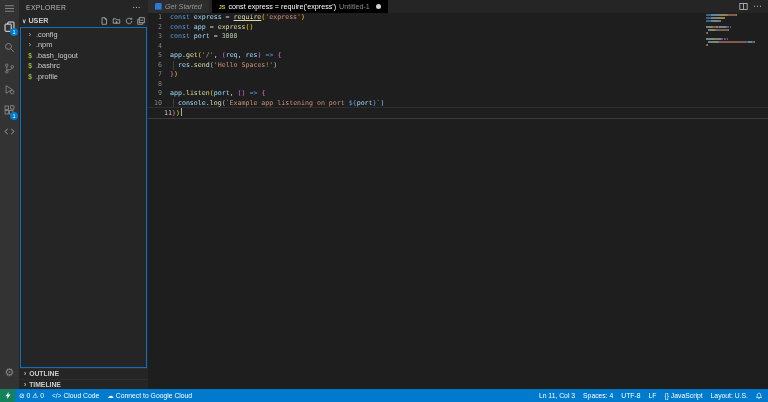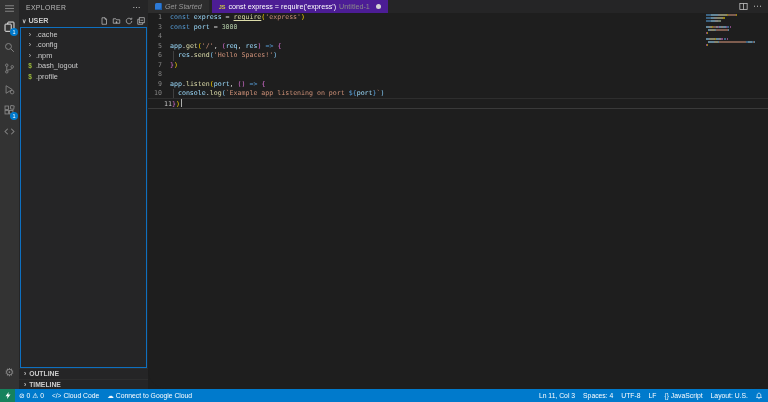--- a/index.html
+++ b/index.html
@@ -36,21 +36,21 @@
   .tree-icon.shell { color:var(--shell_icon,#9CBA3B); font-weight:700; font-size:6.5px; }
   .sb-panel { height:10.5px; display:flex; align-items:center; gap:3px; padding:0 5px;
               font-size:6.8px; font-weight:700; color:#cccccc; border-top:1px solid #2d2d2d; cursor:pointer; }
   .panel-chev { font-size:6.5px; color:#cccccc; }
 
   
   .editor { flex:1; display:flex; flex-direction:column; min-width:0; background:#1e1e1e;border-radius:19px; }
   .tab-bar { height:13px; background:#252526; display:flex; align-items:stretch; flex-shrink:0; }
   .tab { display:flex; align-items:center; gap:3px; padding:0 7px; font-size:7.2px; cursor:pointer; white-space:nowrap; }
   .tab.inactive { background:#2D2D2D; color:#969696; font-style:italic; }
-  .tab.active { background:#4c1d95; color:#ffffff; }
+  .tab.active { background:#000000; color:#ffffff; }
   .tab-sep { width:3px; }
   .gs-icon { width:7px; height:7px; border-radius:1.5px; background:#2D7AD6;
              box-shadow:inset -1px -1px 0 #1b5fae; flex-shrink:0; }
   .js-icon { color:#CBCB41; font-weight:700; font-size:5.5px; letter-spacing:0; }
   .tab-detail { color:#8a8a8a; }
   .dirty-dot { width:5px; height:5px; border-radius:50%; background:#d4d4d4; margin-left:3px; }
   .tab-actions { margin-left:auto; display:flex; align-items:center; gap:5px; padding:0 6px; color:#c5c5c5; }
   .tab-actions .more { font-size:9px; line-height:1; cursor:pointer; }
 
   .editor-body { position:relative; flex:1; overflow:hidden;
@@ -171,33 +171,33 @@
           </svg>
         <svg width="8" height="8" viewBox="0 0 16 16" fill="none" stroke="currentColor" stroke-width="1.4">
             <rect x="4.5" y="1.5" width="10" height="10"></rect>
             <path d="M4.5 4.5h-3v10h10v-3M7 6.5h5"></path>
           </svg>
       </span>
     </div>
     <div class="sb-tree">
         <div class="tree-row">
           <span class="tree-icon">›</span>
-          <span>.cache</span>
-        </div>
-        <div class="tree-row">
-          <span class="tree-icon">›</span>
           <span>.config</span>
         </div>
         <div class="tree-row">
           <span class="tree-icon">›</span>
           <span>.npm</span>
         </div>
         <div class="tree-row">
           <span class="tree-icon shell">$</span>
           <span>.bash_logout</span>
+        </div>
+        <div class="tree-row">
+          <span class="tree-icon shell">$</span>
+          <span>.bashrc</span>
         </div>
         <div class="tree-row">
           <span class="tree-icon shell">$</span>
           <span>.profile</span>
         </div>
       </div>
     <div class="sb-panel">
       <span class="panel-chev">›</span>
       <span>OUTLINE</span>
     </div>
@@ -224,20 +224,21 @@
         <svg width="9" height="9" viewBox="0 0 16 16" fill="none" stroke="currentColor" stroke-width="1.4">
             <rect x="1.5" y="2.5" width="13" height="11"></rect>
             <path d="M8 2.5v11"></path>
           </svg>
         <span class="more">⋯</span>
       </div>
     </div>
     <div class="editor-body">
       <div>
           <div class="code-line"><span class="gutter">1</span><span class="code-text"><span class="tk-k">const </span><span class="tk-v">express</span><span class="tk-p"> = </span><span class="tk-fu">require</span><span class="tk-b1">(</span><span class="tk-s">'express'</span><span class="tk-b1">)</span></span></div>
+          <div class="code-line"><span class="gutter">2</span><span class="code-text"><span class="tk-k">const </span><span class="tk-v">app</span><span class="tk-p"> = </span><span class="tk-f">express</span><span class="tk-b1">(</span><span class="tk-b1">)</span></span></div>
           <div class="code-line"><span class="gutter">3</span><span class="code-text"><span class="tk-k">const </span><span class="tk-v">port</span><span class="tk-p"> = </span><span class="tk-n">3000</span></span></div>
           <div class="code-line"><span class="gutter">4</span><span class="code-text"></span></div>
           <div class="code-line"><span class="gutter">5</span><span class="code-text"><span class="tk-v">app</span><span class="tk-p">.</span><span class="tk-f">get</span><span class="tk-b1">(</span><span class="tk-s">'/'</span><span class="tk-p">, </span><span class="tk-b2">(</span><span class="tk-v">req</span><span class="tk-p">, </span><span class="tk-v">res</span><span class="tk-b2">)</span><span class="tk-p"> </span><span class="tk-k">=&gt;</span><span class="tk-p"> </span><span class="tk-b2">{</span></span></div>
           <div class="code-line"><span class="gutter">6</span><span class="code-text"><span class="tk-p">  </span><span class="tk-v">res</span><span class="tk-p">.</span><span class="tk-f">send</span><span class="tk-b3">(</span><span class="tk-s">'Hello Spaces!'</span><span class="tk-b3">)</span></span><div class="guide"></div></div>
           <div class="code-line"><span class="gutter">7</span><span class="code-text"><span class="tk-b2">}</span><span class="tk-b1">)</span></span></div>
           <div class="code-line"><span class="gutter">8</span><span class="code-text"></span></div>
           <div class="code-line"><span class="gutter">9</span><span class="code-text"><span class="tk-v">app</span><span class="tk-p">.</span><span class="tk-f">listen</span><span class="tk-b1">(</span><span class="tk-v">port</span><span class="tk-p">, </span><span class="tk-b2">(</span><span class="tk-b2">)</span><span class="tk-p"> </span><span class="tk-k">=&gt;</span><span class="tk-p"> </span><span class="tk-b2">{</span></span></div>
           <div class="code-line"><span class="gutter">10</span><span class="code-text"><span class="tk-p">  </span><span class="tk-v">console</span><span class="tk-p">.</span><span class="tk-f">log</span><span class="tk-b3">(</span><span class="tk-s">`Example app listening on port </span><span class="tk-k">${</span><span class="tk-v">port</span><span class="tk-k">}</span><span class="tk-s">`</span><span class="tk-b3">)</span></span><div class="guide"></div></div>
           <div class="code-line current"><span class="gutter">11</span><span class="code-text"><span class="tk-b2">}</span><span class="tk-b1">)</span><span class="caret"></span></span></div>
         </div>

